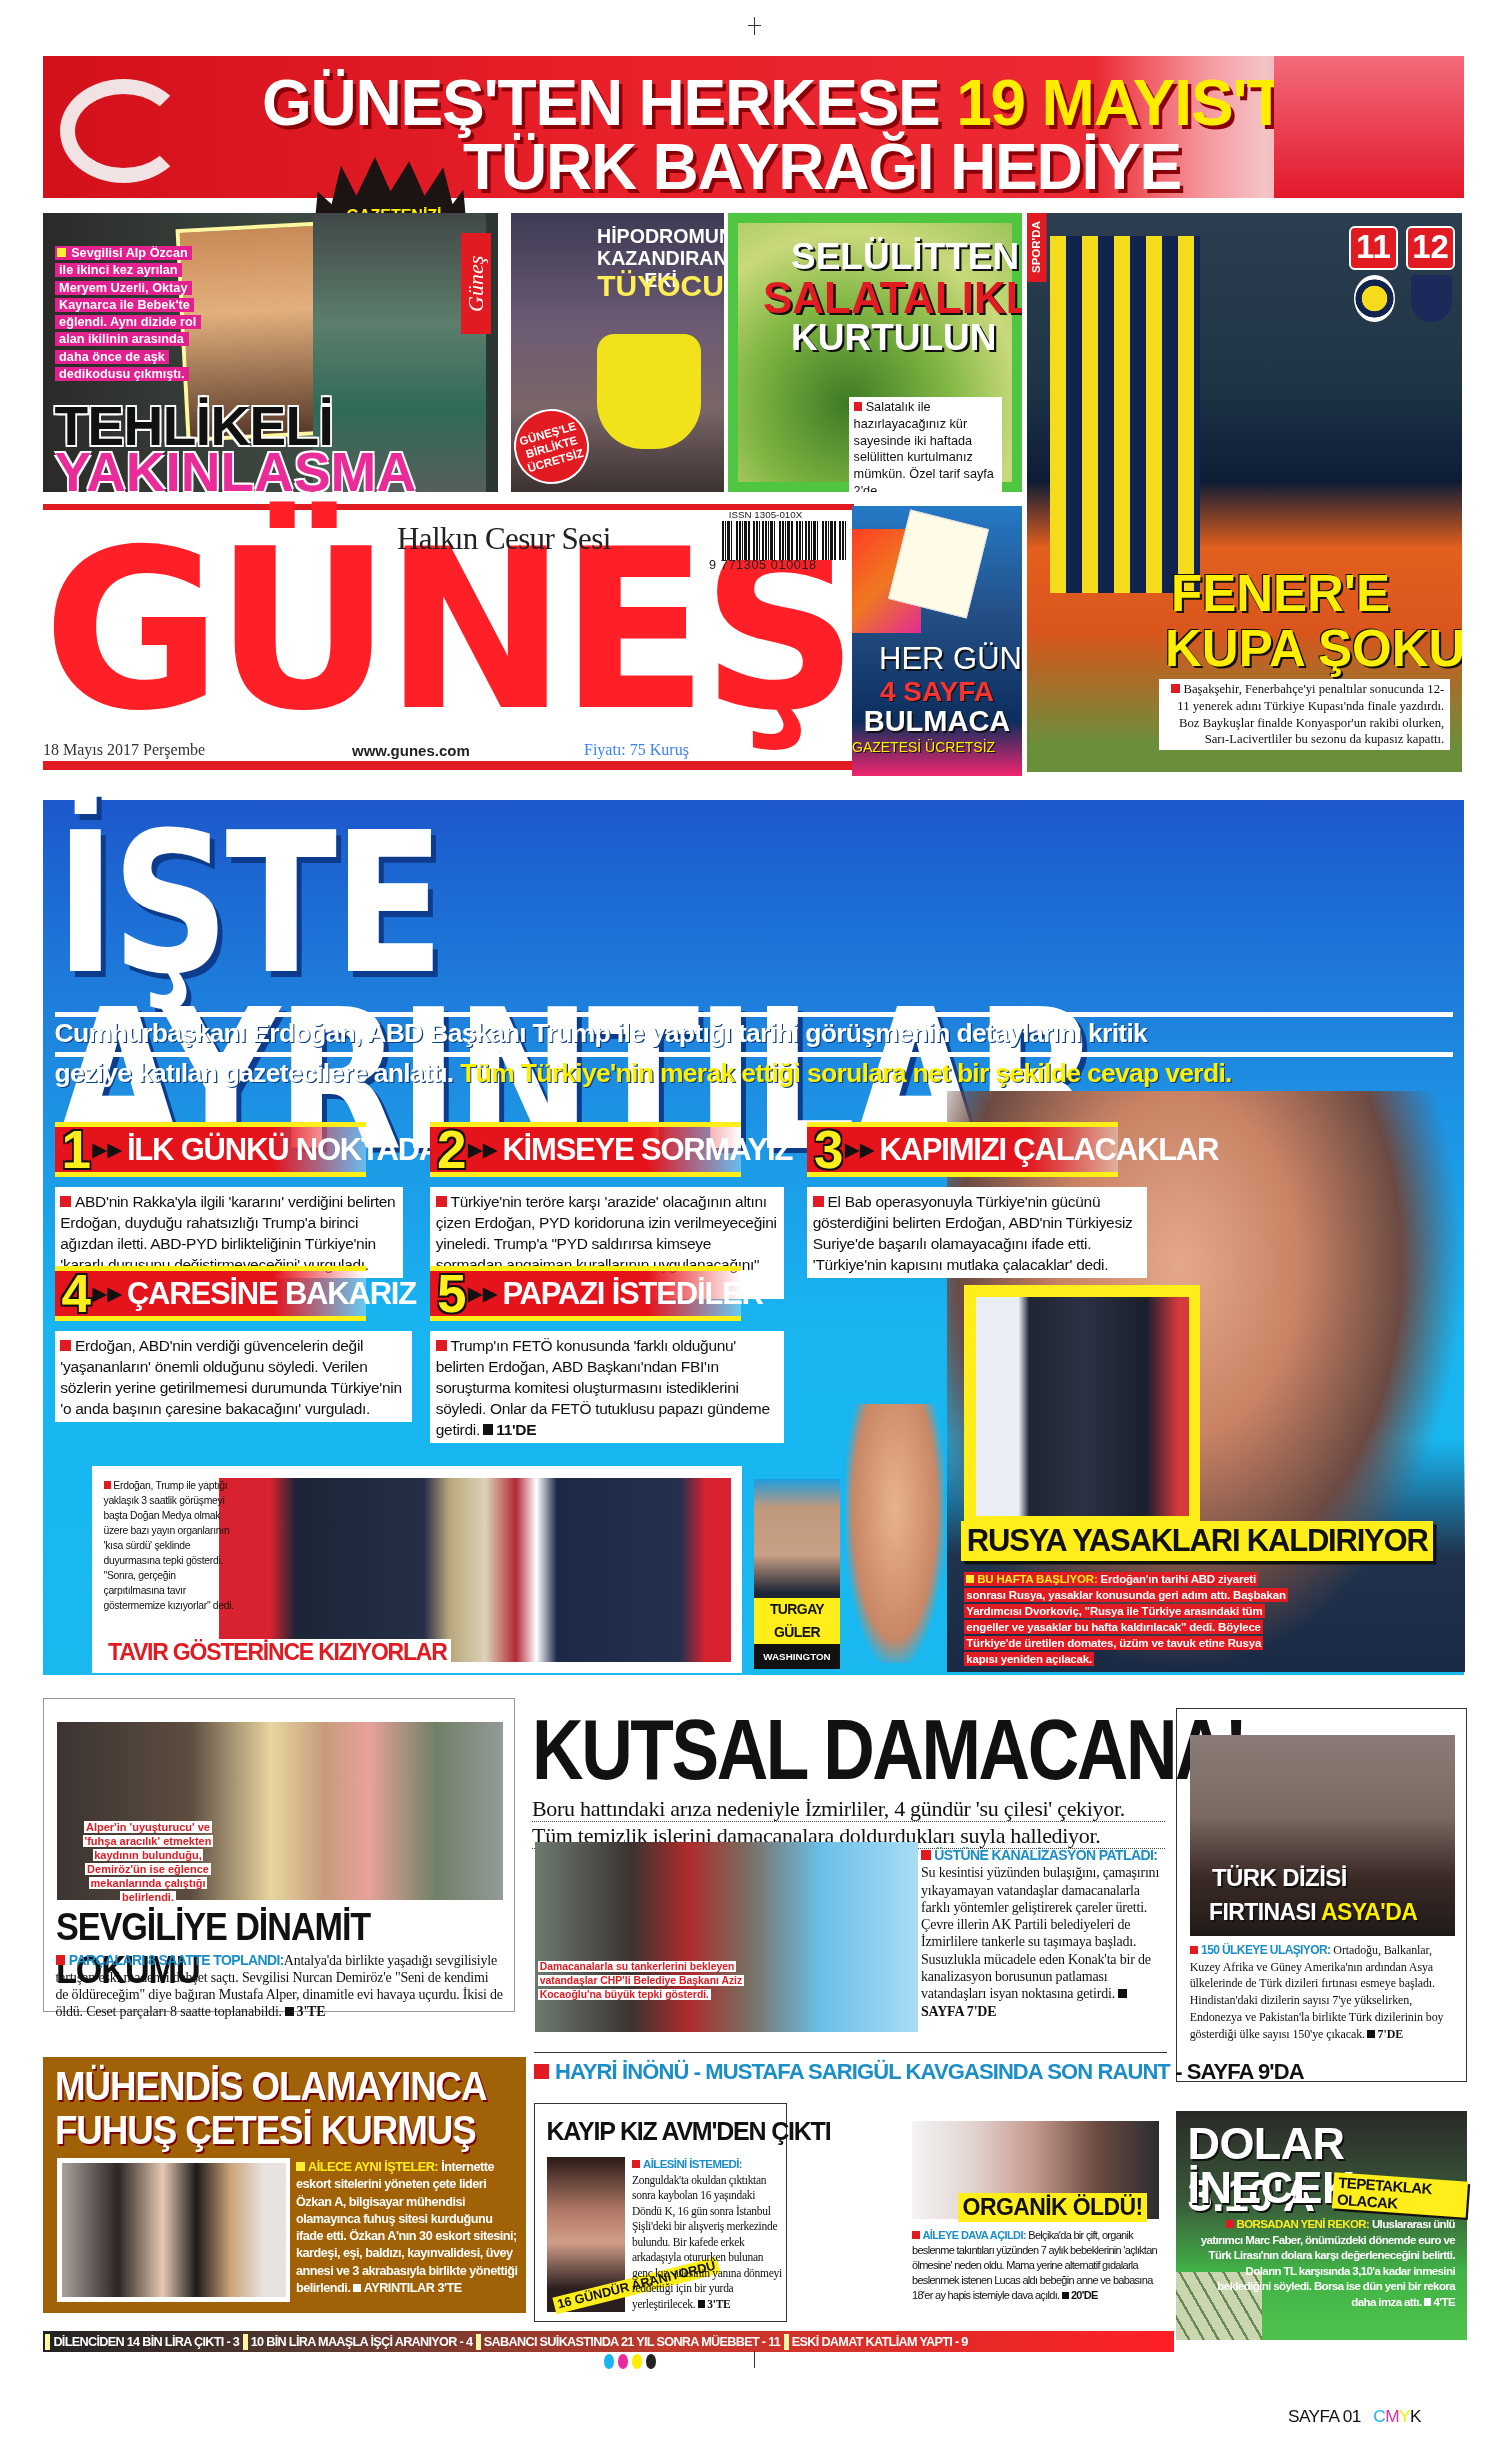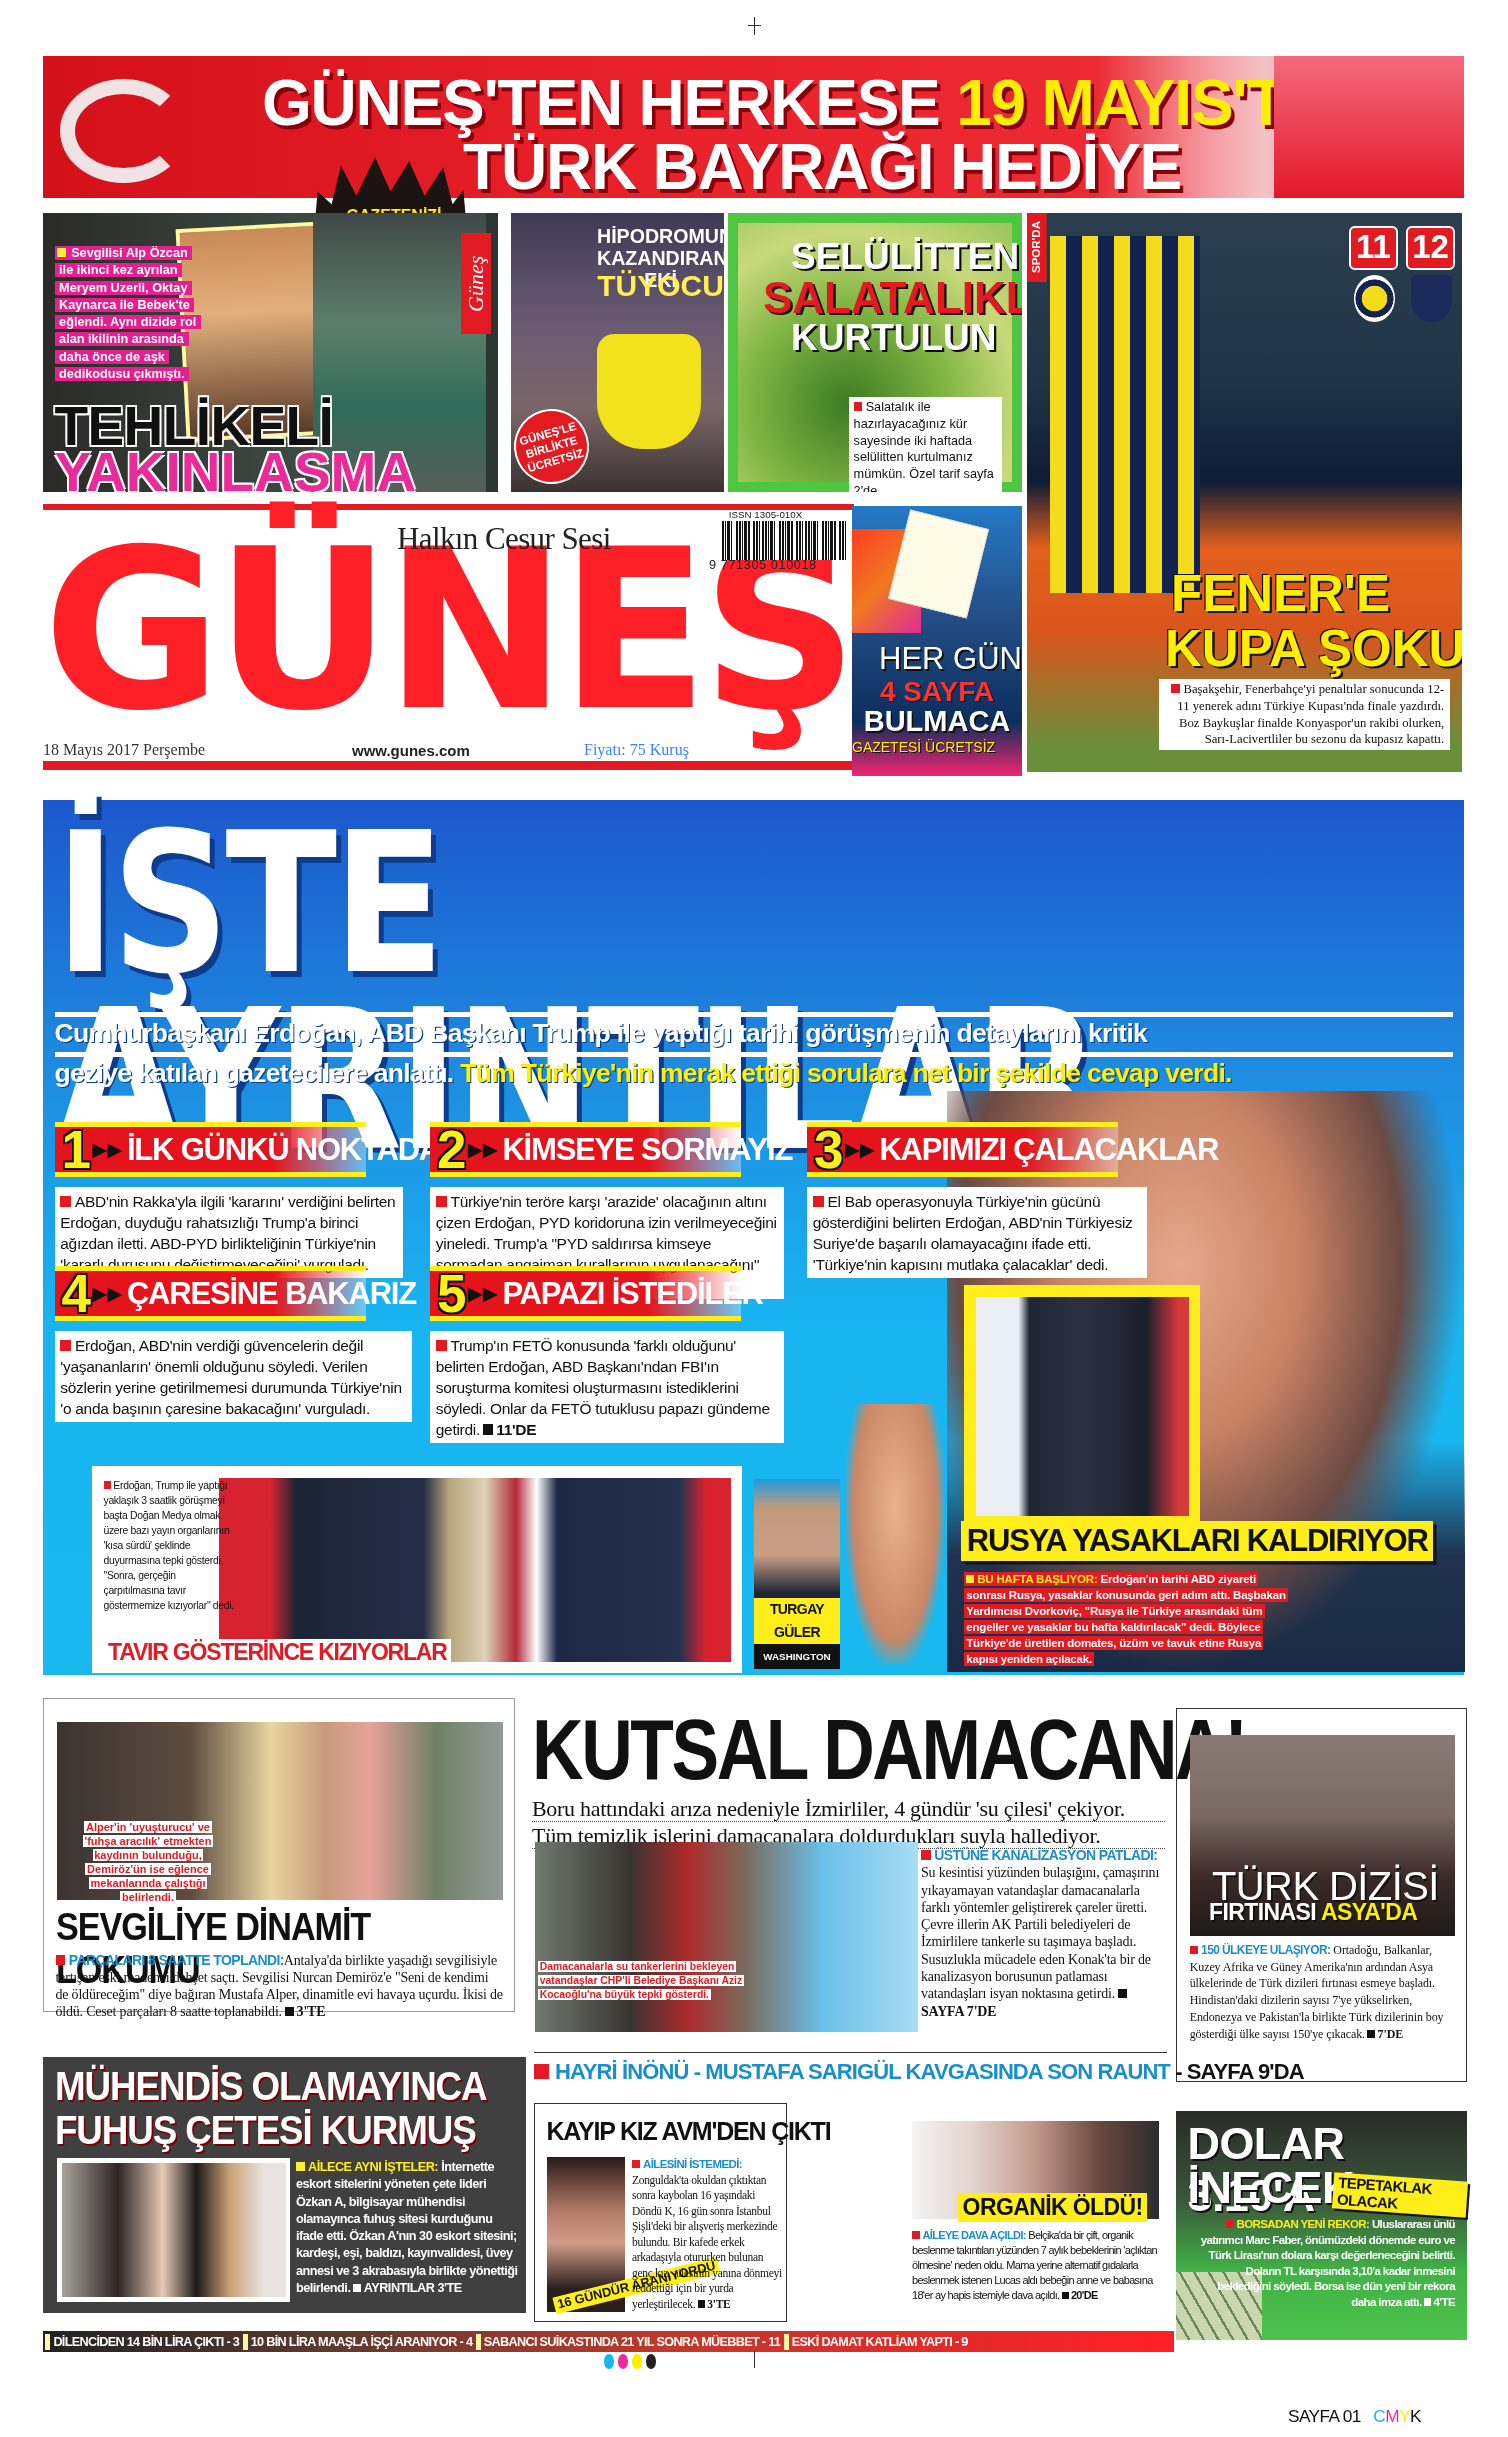--- a/index.html
+++ b/index.html
@@ -109,30 +109,30 @@
 #kutsal-sub1{left:532px;top:1796px;font-family:"Liberation Serif",serif;font-size:22px;letter-spacing:-0.3px;white-space:nowrap}
 #kutsal-sub2{left:532px;top:1823px;font-family:"Liberation Serif",serif;font-size:22px;letter-spacing:-0.3px;white-space:nowrap}
 .dots{position:absolute;left:532px;width:633px;border-top:1.7px dotted #444}
 #kutsal-ph{left:535px;top:1842px;width:383px;height:190px;background:linear-gradient(90deg,#6e7a70,#3a3431 25%,#ad2b2b 40%,#7a6b5e 55%,#6ac0e8 75%,#a9dcf4 100%)}
 #kutsal-cap{left:538px;top:1960px;width:219px;font-size:10.4px;line-height:14px;color:#e21b23;font-weight:bold}
 #kutsal-cap span{background:#fff;padding:0 1.7px;box-decoration-break:clone;-webkit-box-decoration-break:clone}
 #kutsal-bd{left:921px;top:1847px;width:242px;font-family:"Liberation Serif",serif;font-size:14px;line-height:17.3px;letter-spacing:-0.2px}
 
 #dizi{left:1176px;top:1708px;width:291px;height:374px;border:1.2px solid #333}
 #dizi .ph{left:12.7px;top:26px;width:265px;height:201px;background:linear-gradient(180deg,#8b7b76,#7a6a63 40%,#3c2b27 70%,#1f1a18)}
-#dizi .h1{left:35px;top:155px;font-size:40px;font-weight:normal;color:#fff;text-shadow:1.7px 1.7px 0 #111;letter-spacing:-0.6px}
+#dizi .h1{left:35px;top:155px;font-size:24px;font-weight:bold;color:#fff;text-shadow:1.7px 1.7px 0 #111;letter-spacing:-0.6px}
 #dizi .h2{left:32px;top:190px;font-size:23px;font-weight:bold;color:#fff;text-shadow:1.7px 1.7px 0 #111;letter-spacing:-0.6px}
 #dizi .h2 span{color:#ffee00}
 #dizi .bd{left:12.7px;top:233px;width:265px;font-family:"Liberation Serif",serif;font-size:12px;line-height:16.7px;letter-spacing:-0.1px}
 
 #hayri-line{left:534px;top:2052px;width:633px;height:1.2px;background:#333}
 #hayri{left:534px;top:2059px;font-size:22px;font-weight:bold;letter-spacing:-0.9px;white-space:nowrap}
 #hayri .b{color:#1a8ec9}
 
-#muh{left:43px;top:2057px;width:483px;height:256px;background:#404040}
+#muh{left:43px;top:2057px;width:483px;height:256px;background:#a16207}
 #muh .h{left:11.5px;font-size:40px;font-weight:bold;color:#fff;letter-spacing:-1.2px;text-shadow:1.7px 1.7px 0 #7a0008;line-height:43px;transform:scaleX(.92);transform-origin:left}
 #muh .ph{left:14.4px;top:101px;width:233px;height:144px;background:#fff;padding:4.6px}
 #muh .ph .in{position:absolute;left:4.6px;top:4.6px;right:4.6px;bottom:4.6px;background:linear-gradient(90deg,#a9a19b,#2c2524 25%,#e5c9b3 45%,#1d1a1a 60%,#cba277 75%,#e8e3df 90%)}
 #muh .bd{left:253px;top:102px;width:222px;font-size:12.7px;line-height:17.3px;color:#fff;font-weight:bold;letter-spacing:-0.5px}
 #muh .bd .lead{color:#ffee1a}
 
 #kayip{left:534px;top:2103px;width:253px;height:219px;border:1.2px solid #333}
 #kayip .hd{left:11.5px;top:12.7px;font-size:25px;font-weight:bold;letter-spacing:-1.2px;white-space:nowrap}
 #kayip .ph{left:11.5px;top:53px;width:78px;height:155px;background:linear-gradient(180deg,#2a1a17,#b27a68 35%,#d19d88 55%,#2b1f1e 85%)}
 #kayip .stk{left:17.3px;top:173px;background:#ffee1a;font-size:12.7px;font-weight:bold;line-height:15px;padding:1.2px 3.5px;transform:rotate(-14deg);text-align:center}

